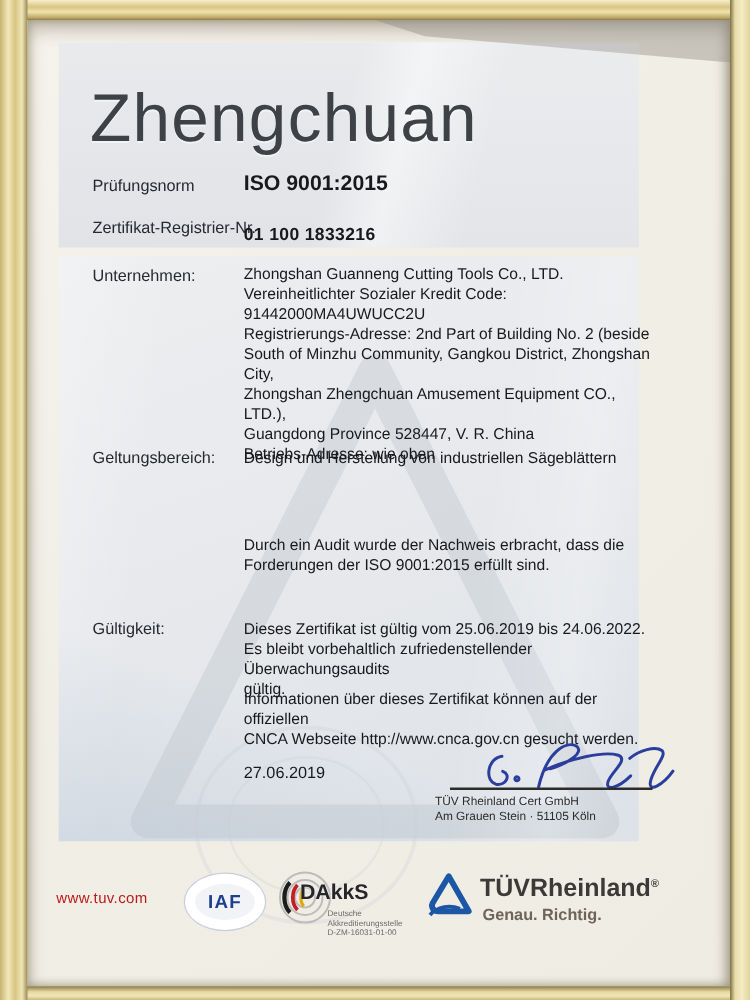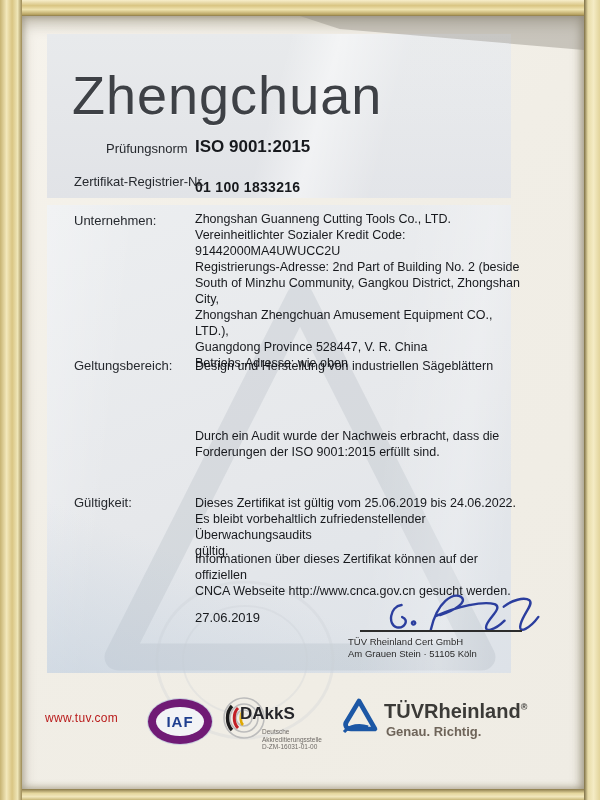--- a/index.html
+++ b/index.html
@@ -51,21 +51,21 @@
   .bold{font-weight:normal;}
   .date{font-size:13px;color:#17191d;}
 
   .sig-line{position:absolute;left:360px;top:630px;width:162px;height:2px;background:#2c2c2c;}
   .org-block{position:absolute;left:348px;top:636px;width:186px;text-align:left;
     font-size:9.5px;line-height:12px;color:#2b2b2b;}
 
   
   .website{left:45px;top:711px;font-size:12px;color:#b91c1c;letter-spacing:.3px;}
   .iaf{position:absolute;left:148px;top:699px;width:64px;height:45px;border-radius:50%;
-    background:#701a75;box-shadow:0 0 0 1px #c9cfdd;}
+    background:#ffffff;box-shadow:0 0 0 1px #c9cfdd;}
   .iaf-inner{position:absolute;left:8px;top:8px;right:8px;bottom:8px;border-radius:50%;
     background:#f2f3f6;display:flex;align-items:center;justify-content:center;}
   .iaf-text{font-size:15px;font-weight:bold;color:#1e3e8e;letter-spacing:1px;}
   .dakks{position:absolute;left:218px;top:696px;width:100px;height:60px;}
   .dakks-name{position:absolute;left:22px;top:8px;font-size:17px;font-weight:bold;color:#26262a;
     text-shadow:0 0 2px rgba(244,242,236,.9);}
   .dakks-sub{position:absolute;left:44px;top:32px;font-size:6.5px;line-height:7.5px;color:#6e6a66;}
   .tuv-tri{position:absolute;left:338px;top:696px;}
   .tuv-brand{position:absolute;left:384px;top:700px;font-size:20px;font-weight:bold;color:#3b3a37;}
   .tuv-brand sup{font-size:9px;}
@@ -91,21 +91,21 @@
     <ellipse cx="95" cy="85" rx="62" ry="54" fill="none" stroke="#cdd1d6" stroke-width="2"></ellipse>
   </svg>
 
   <div class="ceiling-shadow"></div>
   <div class="glare-top"></div>
   <div class="glare-mid"></div>
   <div class="tint-bottom"></div>
 
   <div class="abs title">Zhengchuan</div>
 
-  <div class="abs label" style="left:74px;top:141px;margin-left:32px;">Prüfungsnorm</div>
+  <div class="abs label" style="left:74px;top:141px;">Prüfungsnorm</div>
   <div class="abs val-big" style="left:195px;top:137px;">ISO 9001:2015</div>
   <div class="abs label" style="left:74px;top:174px;">Zertifikat-Registrier-Nr.</div>
   <div class="abs val-med" style="left:195px;top:179px;">01 100 1833216</div>
 
   <div class="abs label" style="left:74px;top:213px;">Unternehmen:</div>
   <div class="abs body bold" style="left:195px;top:211px;">Zhongshan Guanneng Cutting Tools Co., LTD.</div>
   <div class="abs body" style="left:195px;top:227px;">
       <div>Vereinheitlichter Sozialer Kredit Code: 91442000MA4UWUCC2U</div>
       <div>Registrierungs-Adresse: 2nd Part of Building No. 2 (beside</div>
       <div>South of Minzhu Community, Gangkou District, Zhongshan City,</div>

